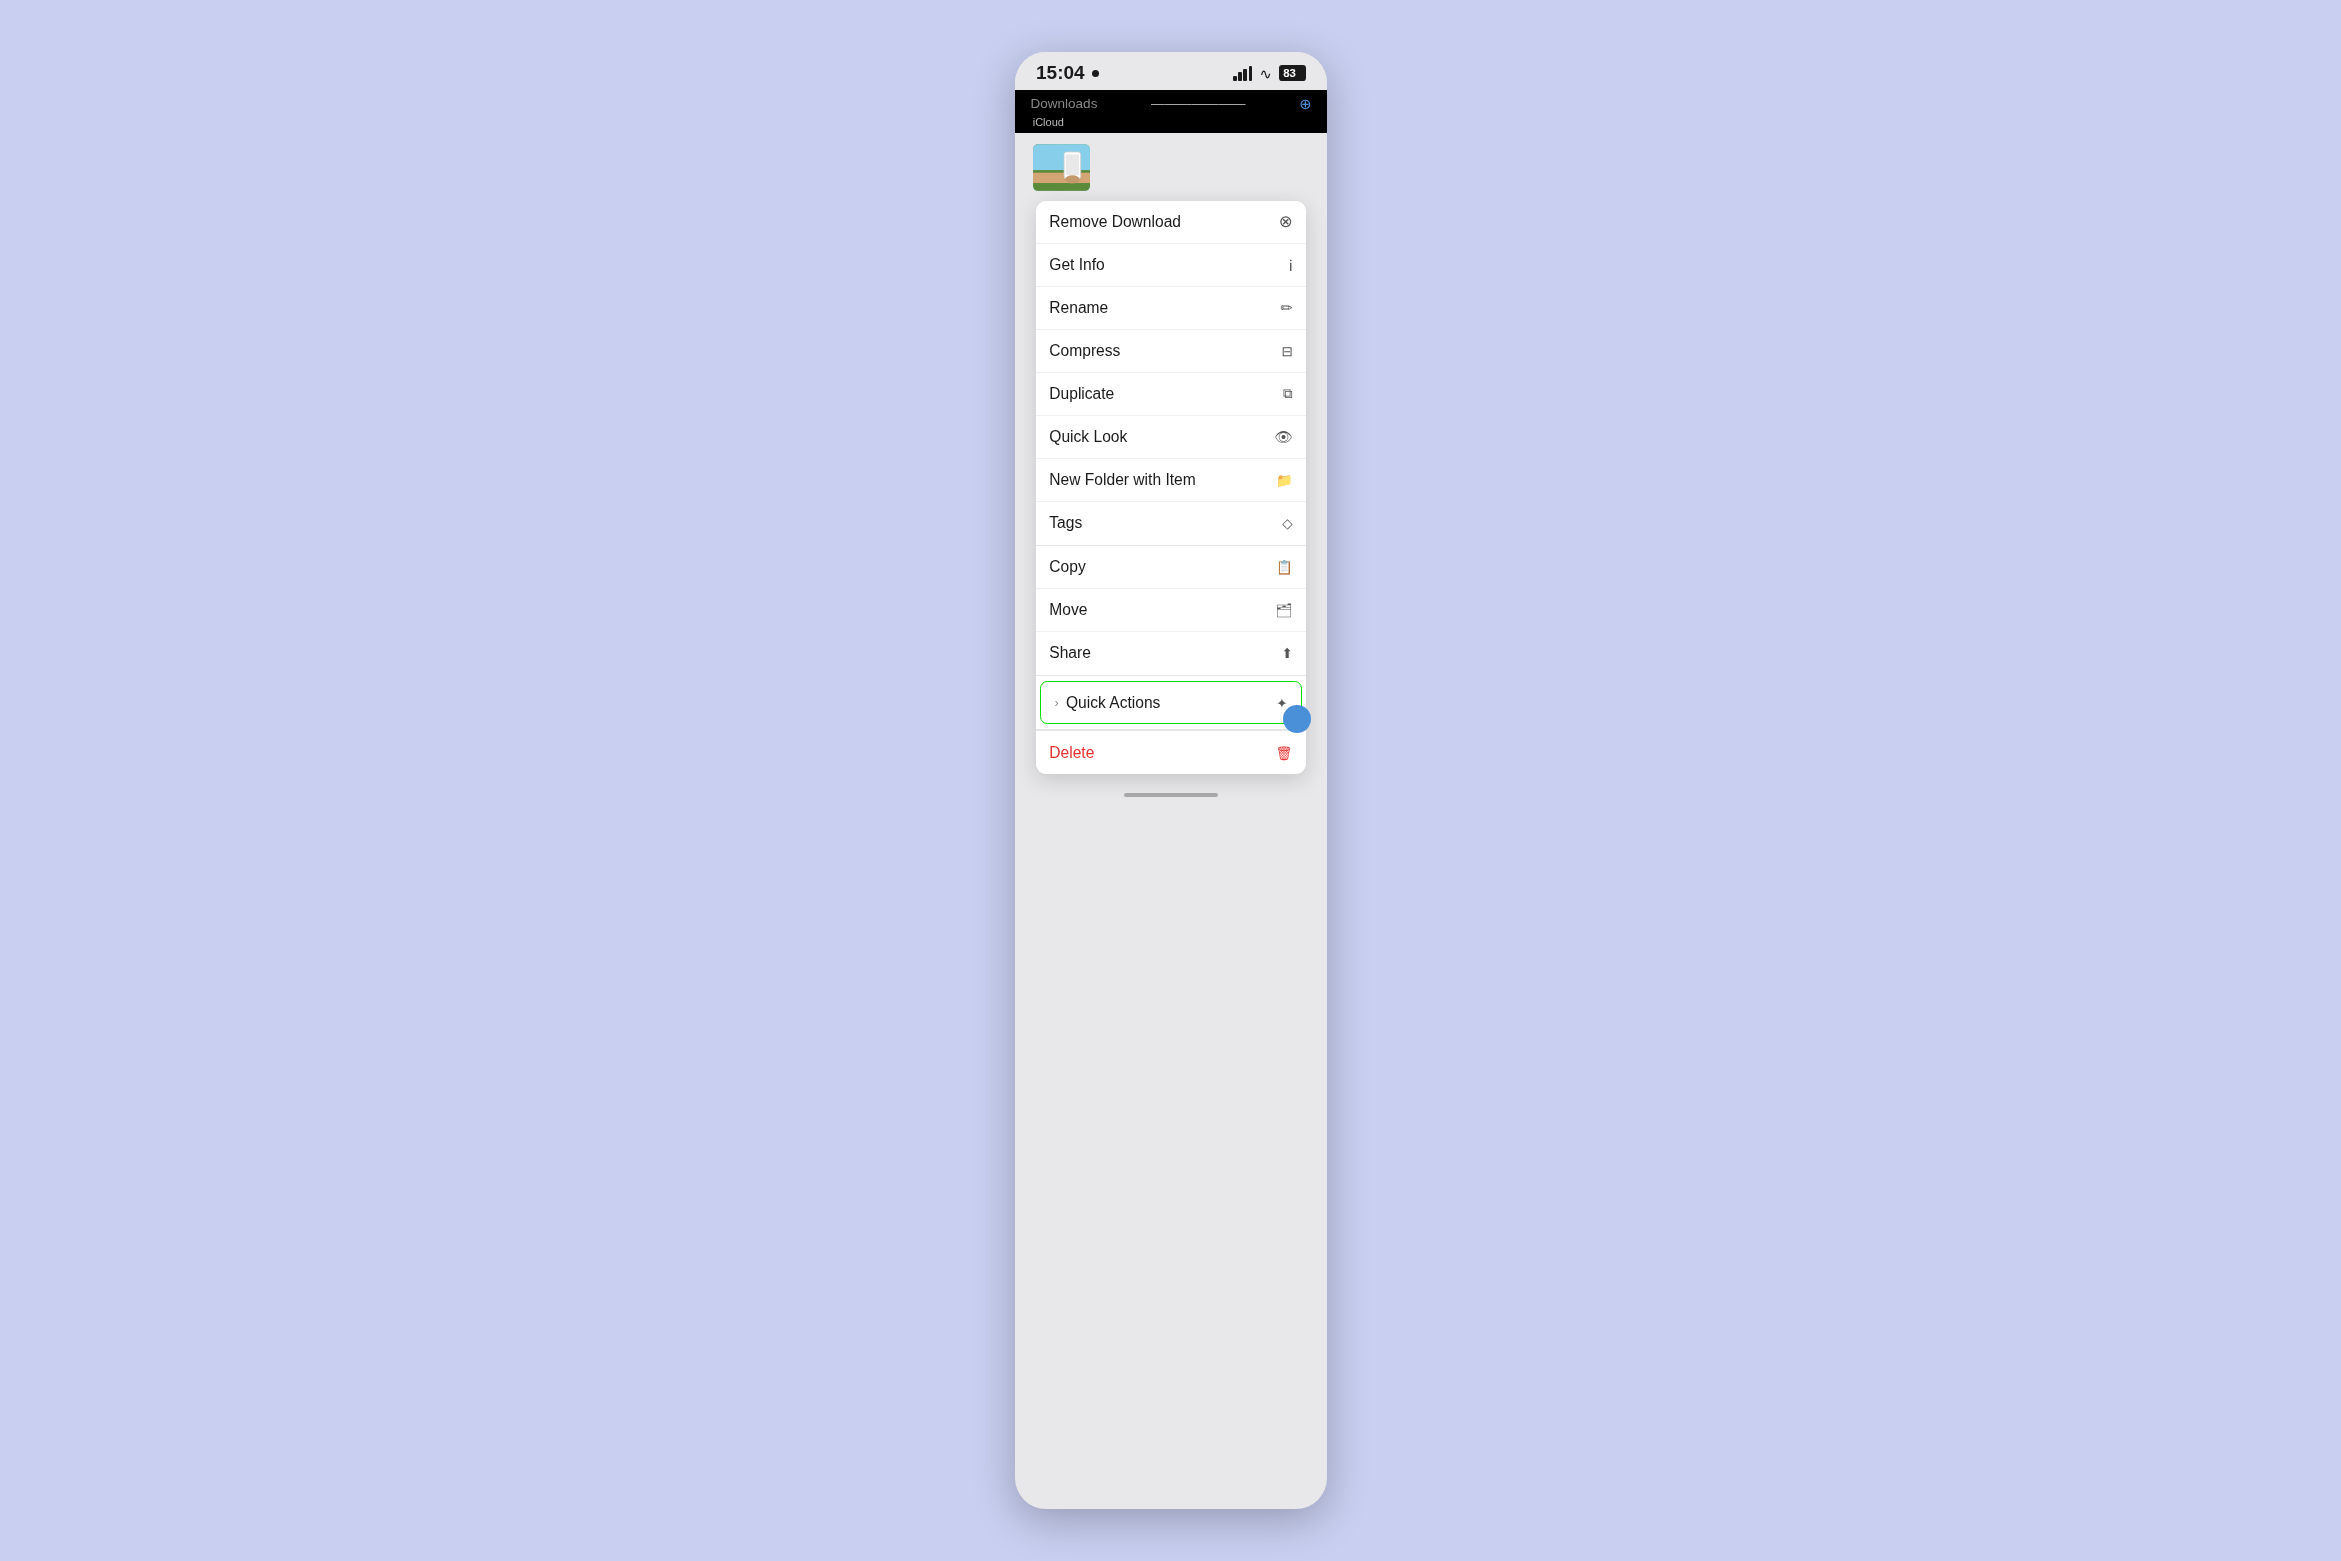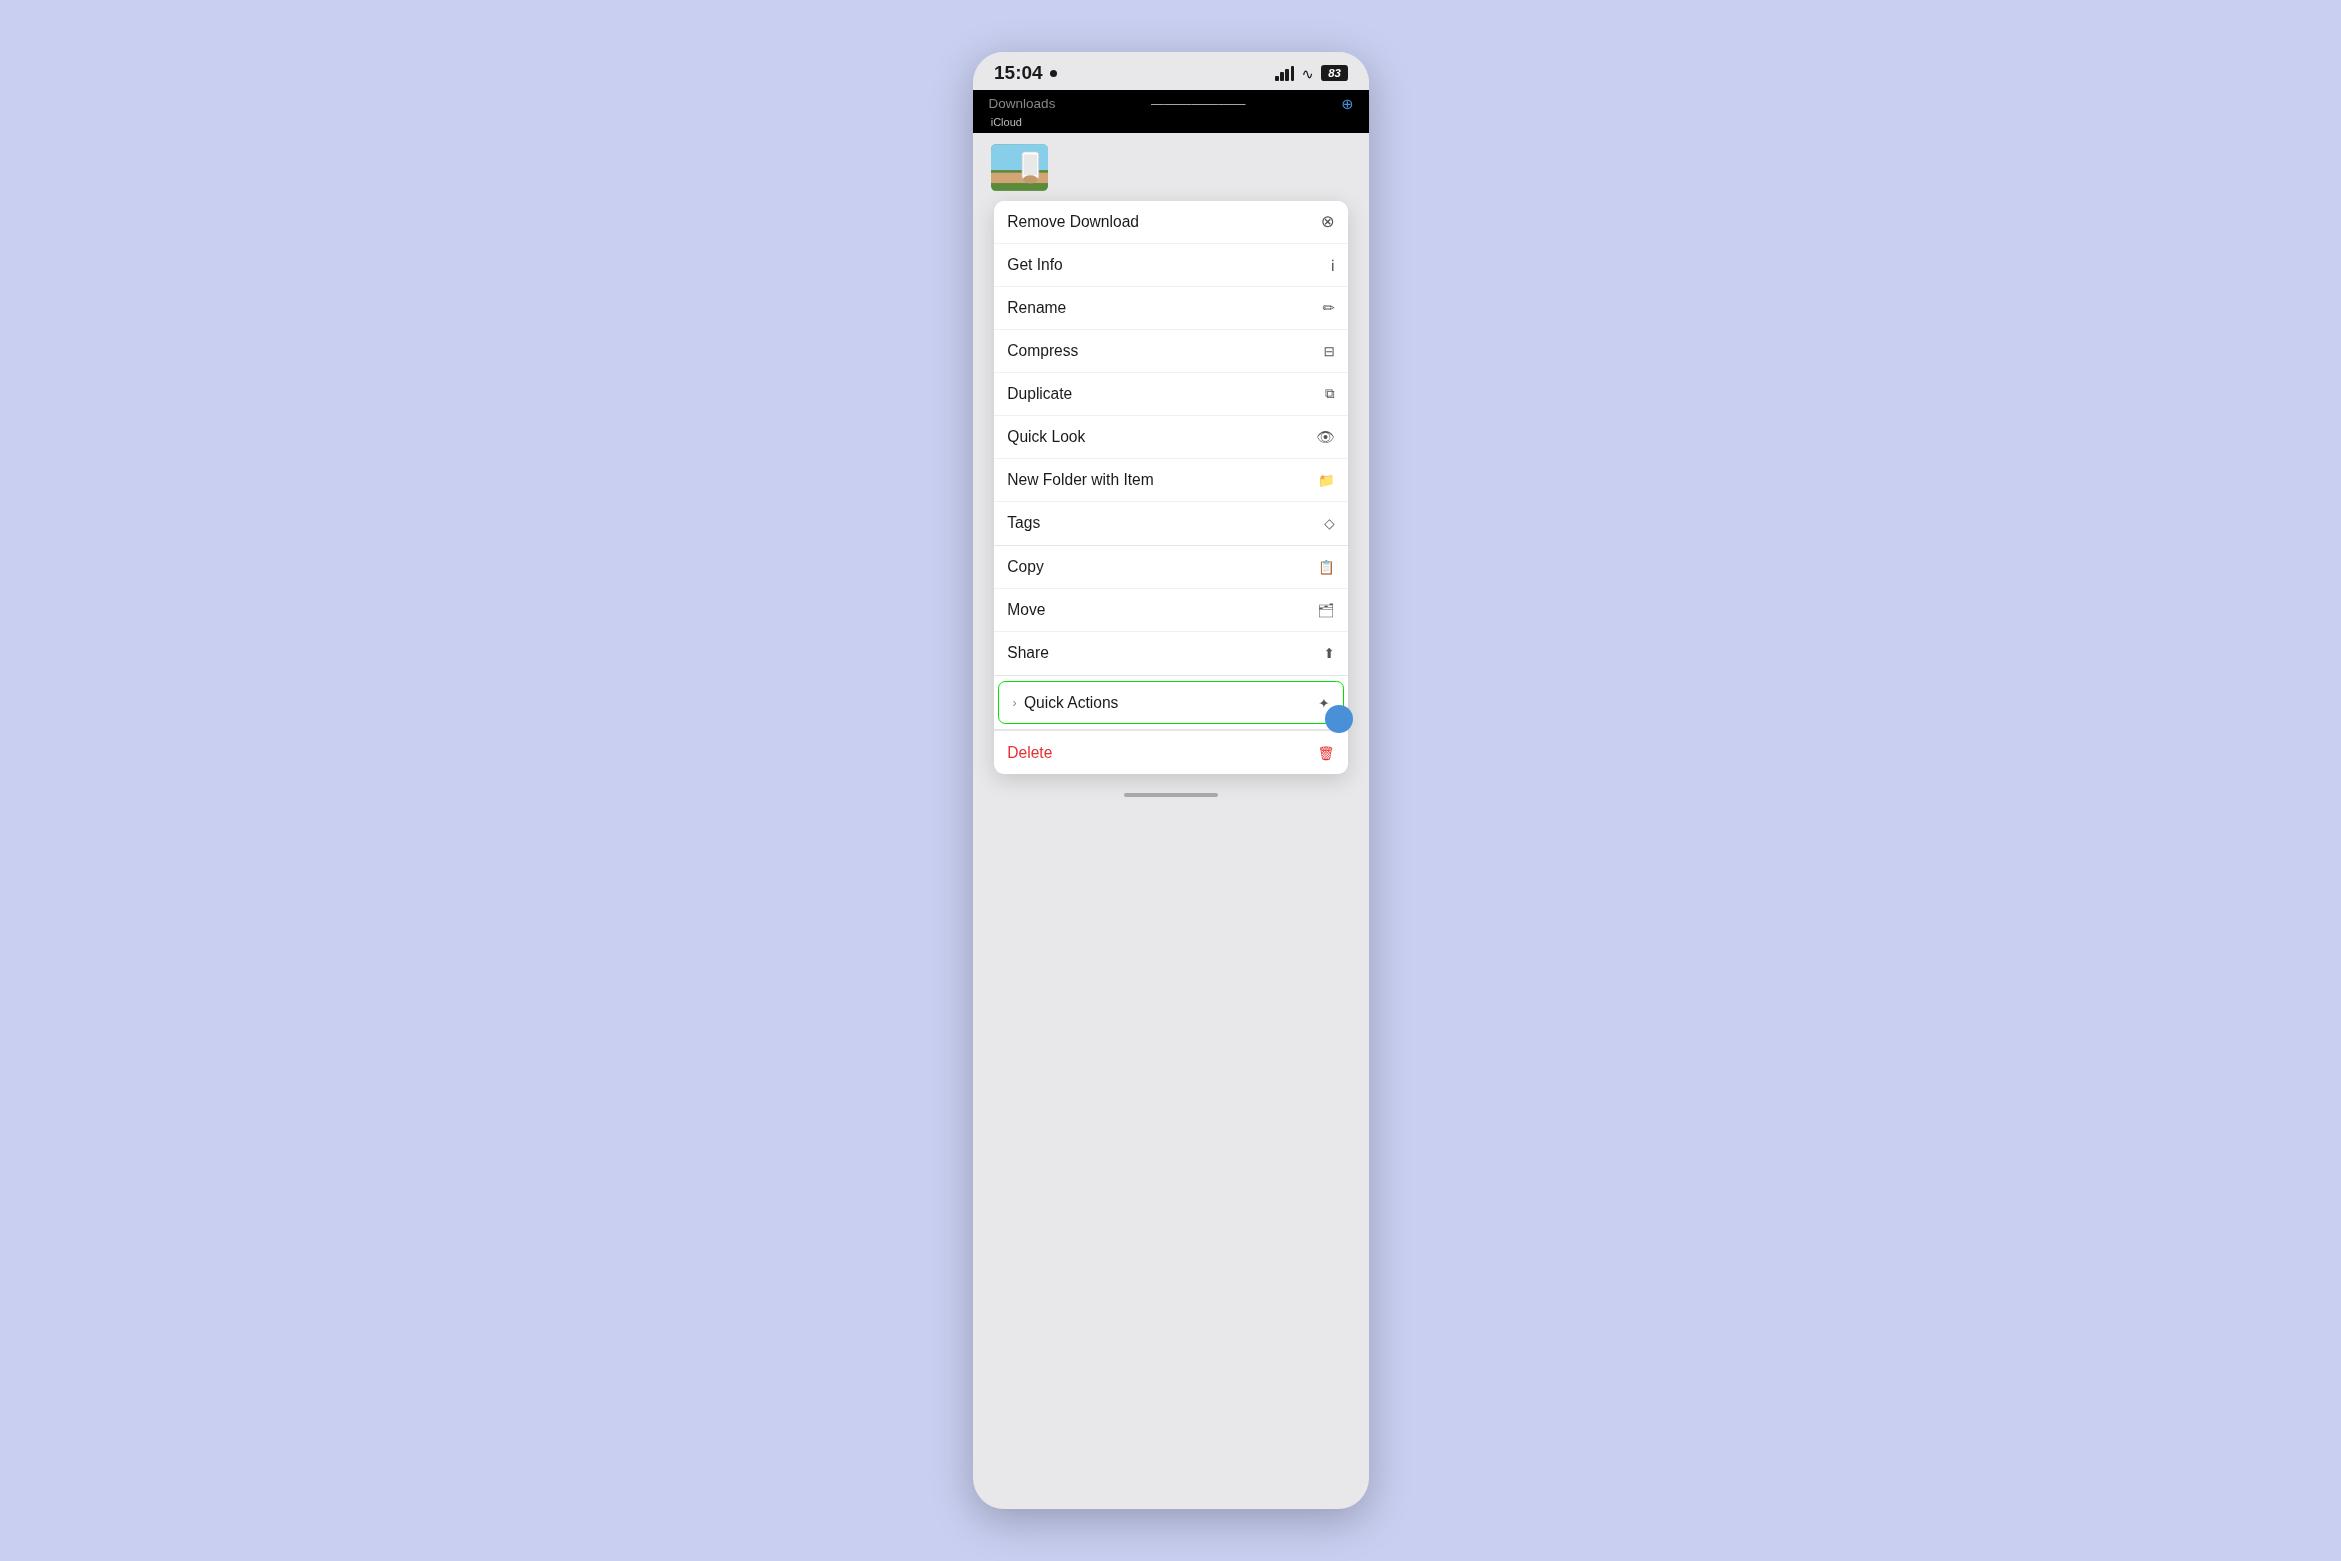--- a/index.html
+++ b/index.html
@@ -8,21 +8,21 @@
       width: 2342px;
       height: 1561px;
       background: #c8cff0;
       display: flex;
       align-items: center;
       justify-content: center;
       font-family: -apple-system, 'SF Pro Display', 'Helvetica Neue', Arial, sans-serif;
     }
 
     .phone-frame {
-      width: 396px;
+      width: 312px;
       height: 1457px;
       background: #e8e8ea;
       border-radius: 31px;
       overflow: hidden;
       position: relative;
       box-shadow: 0 10.4px 42px rgba(0,0,0,0.25);
     }
 
     .status-bar {
       display: flex;
@@ -67,22 +67,20 @@
     .battery-icon {
       display: flex;
       align-items: center;
       background: #1a1a1a;
       color: white;
       font-size: 11.4px;
       font-weight: 600;
       padding: 2.1px 4.2px;
       border-radius: 3.1px;
       min-width: 27px;
-      justify-content: center;
-      font-style: italic;
     }
 
     .app-header {
       padding: 5.2px 15.6px 5.2px 15.6px;
       background: #000000;
     }
 
     .nav-bar {
       display: flex;
       justify-content: space-between;

